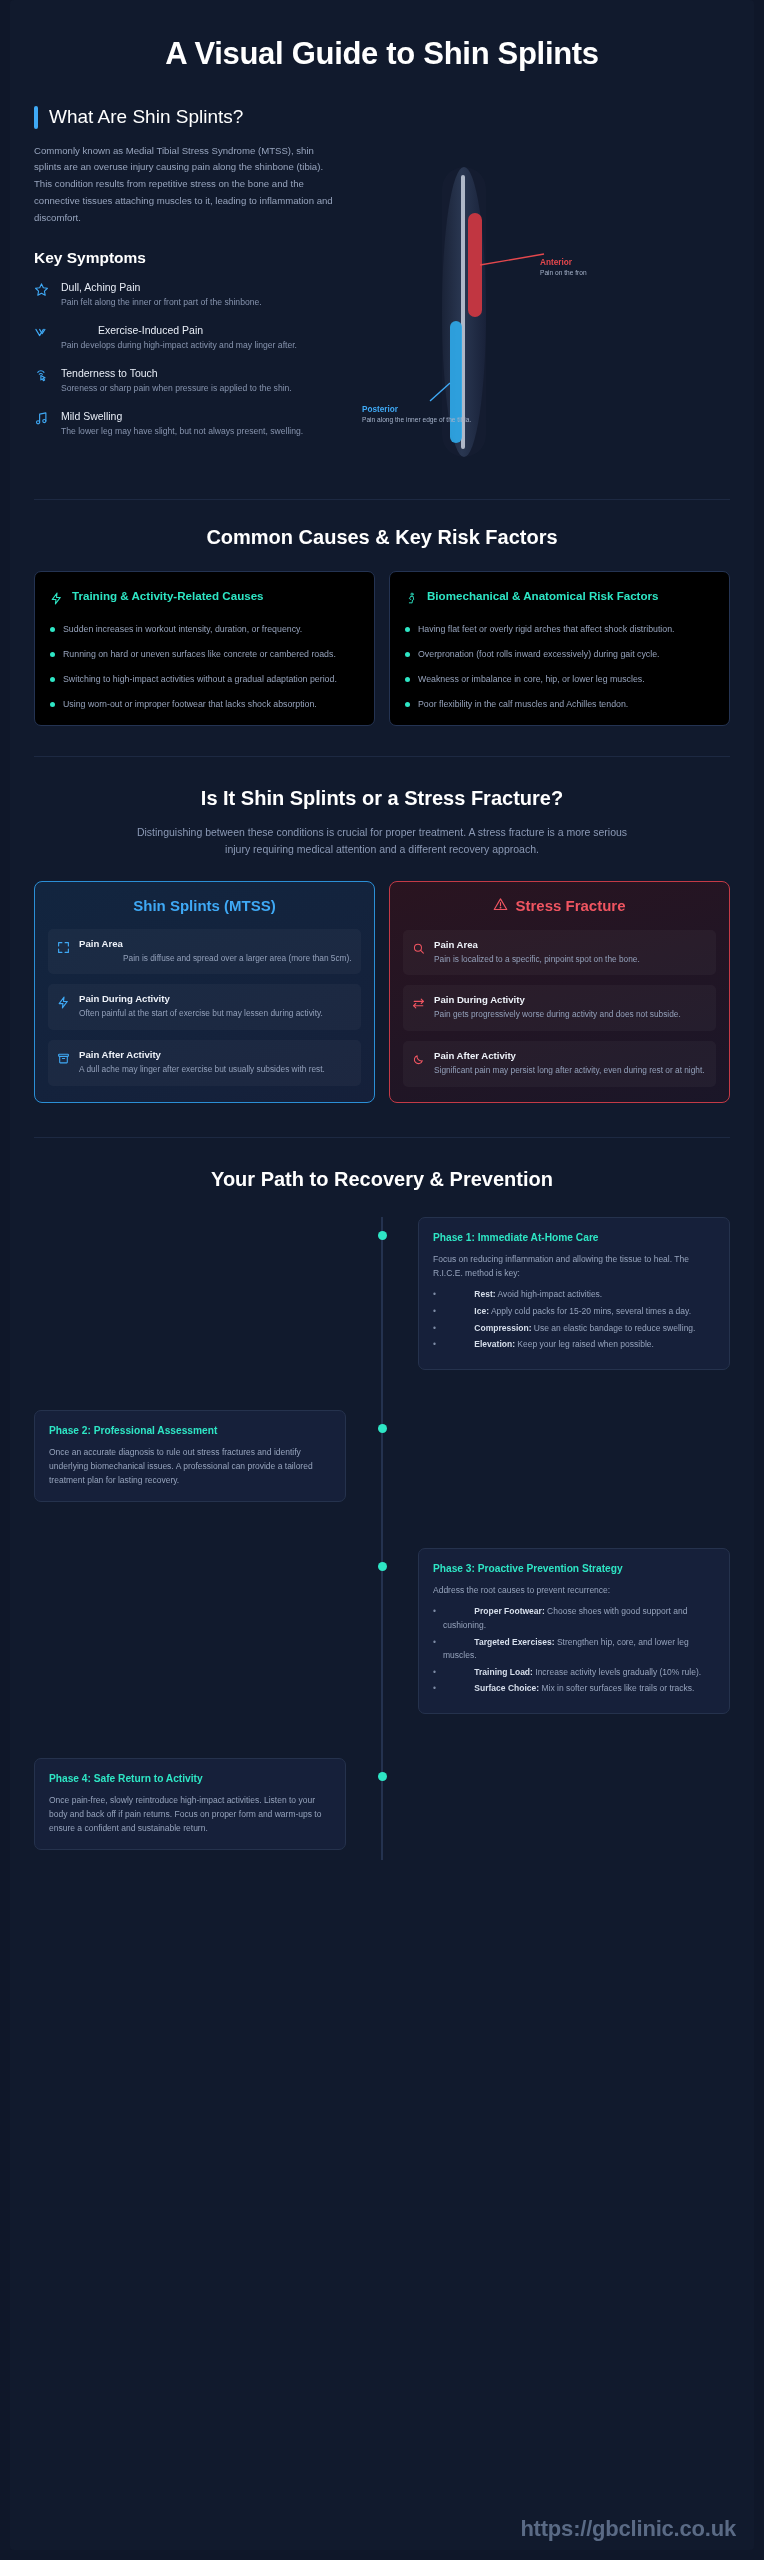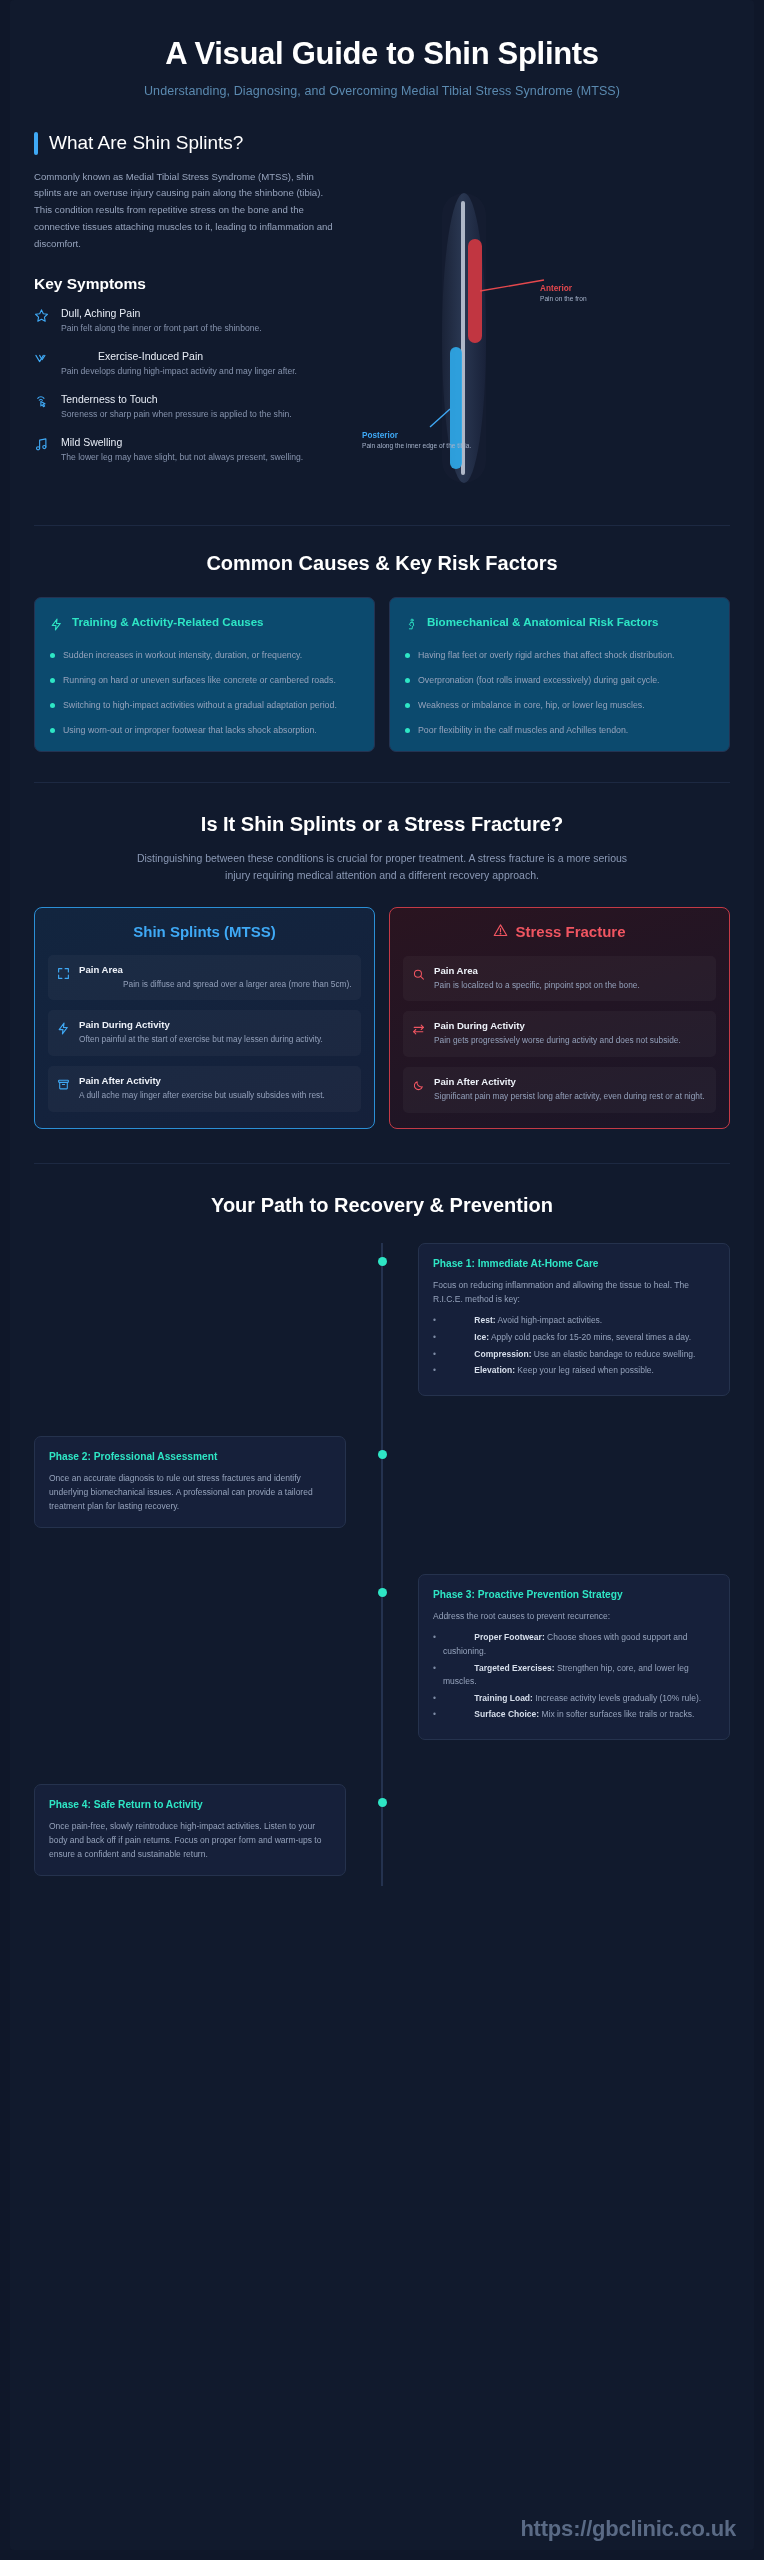--- a/index.html
+++ b/index.html
@@ -102,21 +102,21 @@
   .lbl-anterior { left: 200px; top: 115px; }
   .lbl-anterior .lbl-t { color: #e5484d; }
   .lbl-posterior { left: 22px; top: 262px; }
   .lbl-posterior .lbl-t { color: #3fa9f5; }
 
   
   .divider { height: 1px; background: #1d2942; margin: 26px 24px 0 24px; }
   .cards-2 { display: flex; gap: 14px; margin-top: 22px; }
   .card {
     flex: 1;
-    background: #0c4a6e;
+    background: #000000;
     border: 1px solid #243352;
     border-radius: 7px;
     padding: 16px 33px 14px 15px;
   }
   .card-head { display: flex; gap: 9px; align-items: flex-start; margin-bottom: 13px; }
   .card-head .chi { color: #2ee6c5; flex: none; padding-top: 3px; }
   .card-head h3 { font-size: 11.6px; color: #2ee6c5; font-weight: bold; line-height: 1.35; }
   .bullets li {
     list-style: none;
     display: flex; gap: 8px;
@@ -206,21 +206,20 @@
   }
 </style>
 </head>
 <body>
 
 <div class="page">
   <div class="inner">
 
     <div class="hero">
       <h1>A Visual Guide to Shin Splints</h1>
-      <div class="subtitle">Understanding, Diagnosing, and Overcoming Medial Tibial Stress Syndrome (MTSS)</div>
     </div>
 
     <div class="section">
       <div class="section-title-bar">
         <div class="accent-bar"></div>
         <h2>What Are Shin Splints?</h2>
       </div>
 
       <div class="intro-wrap">
         <div class="intro-left">

